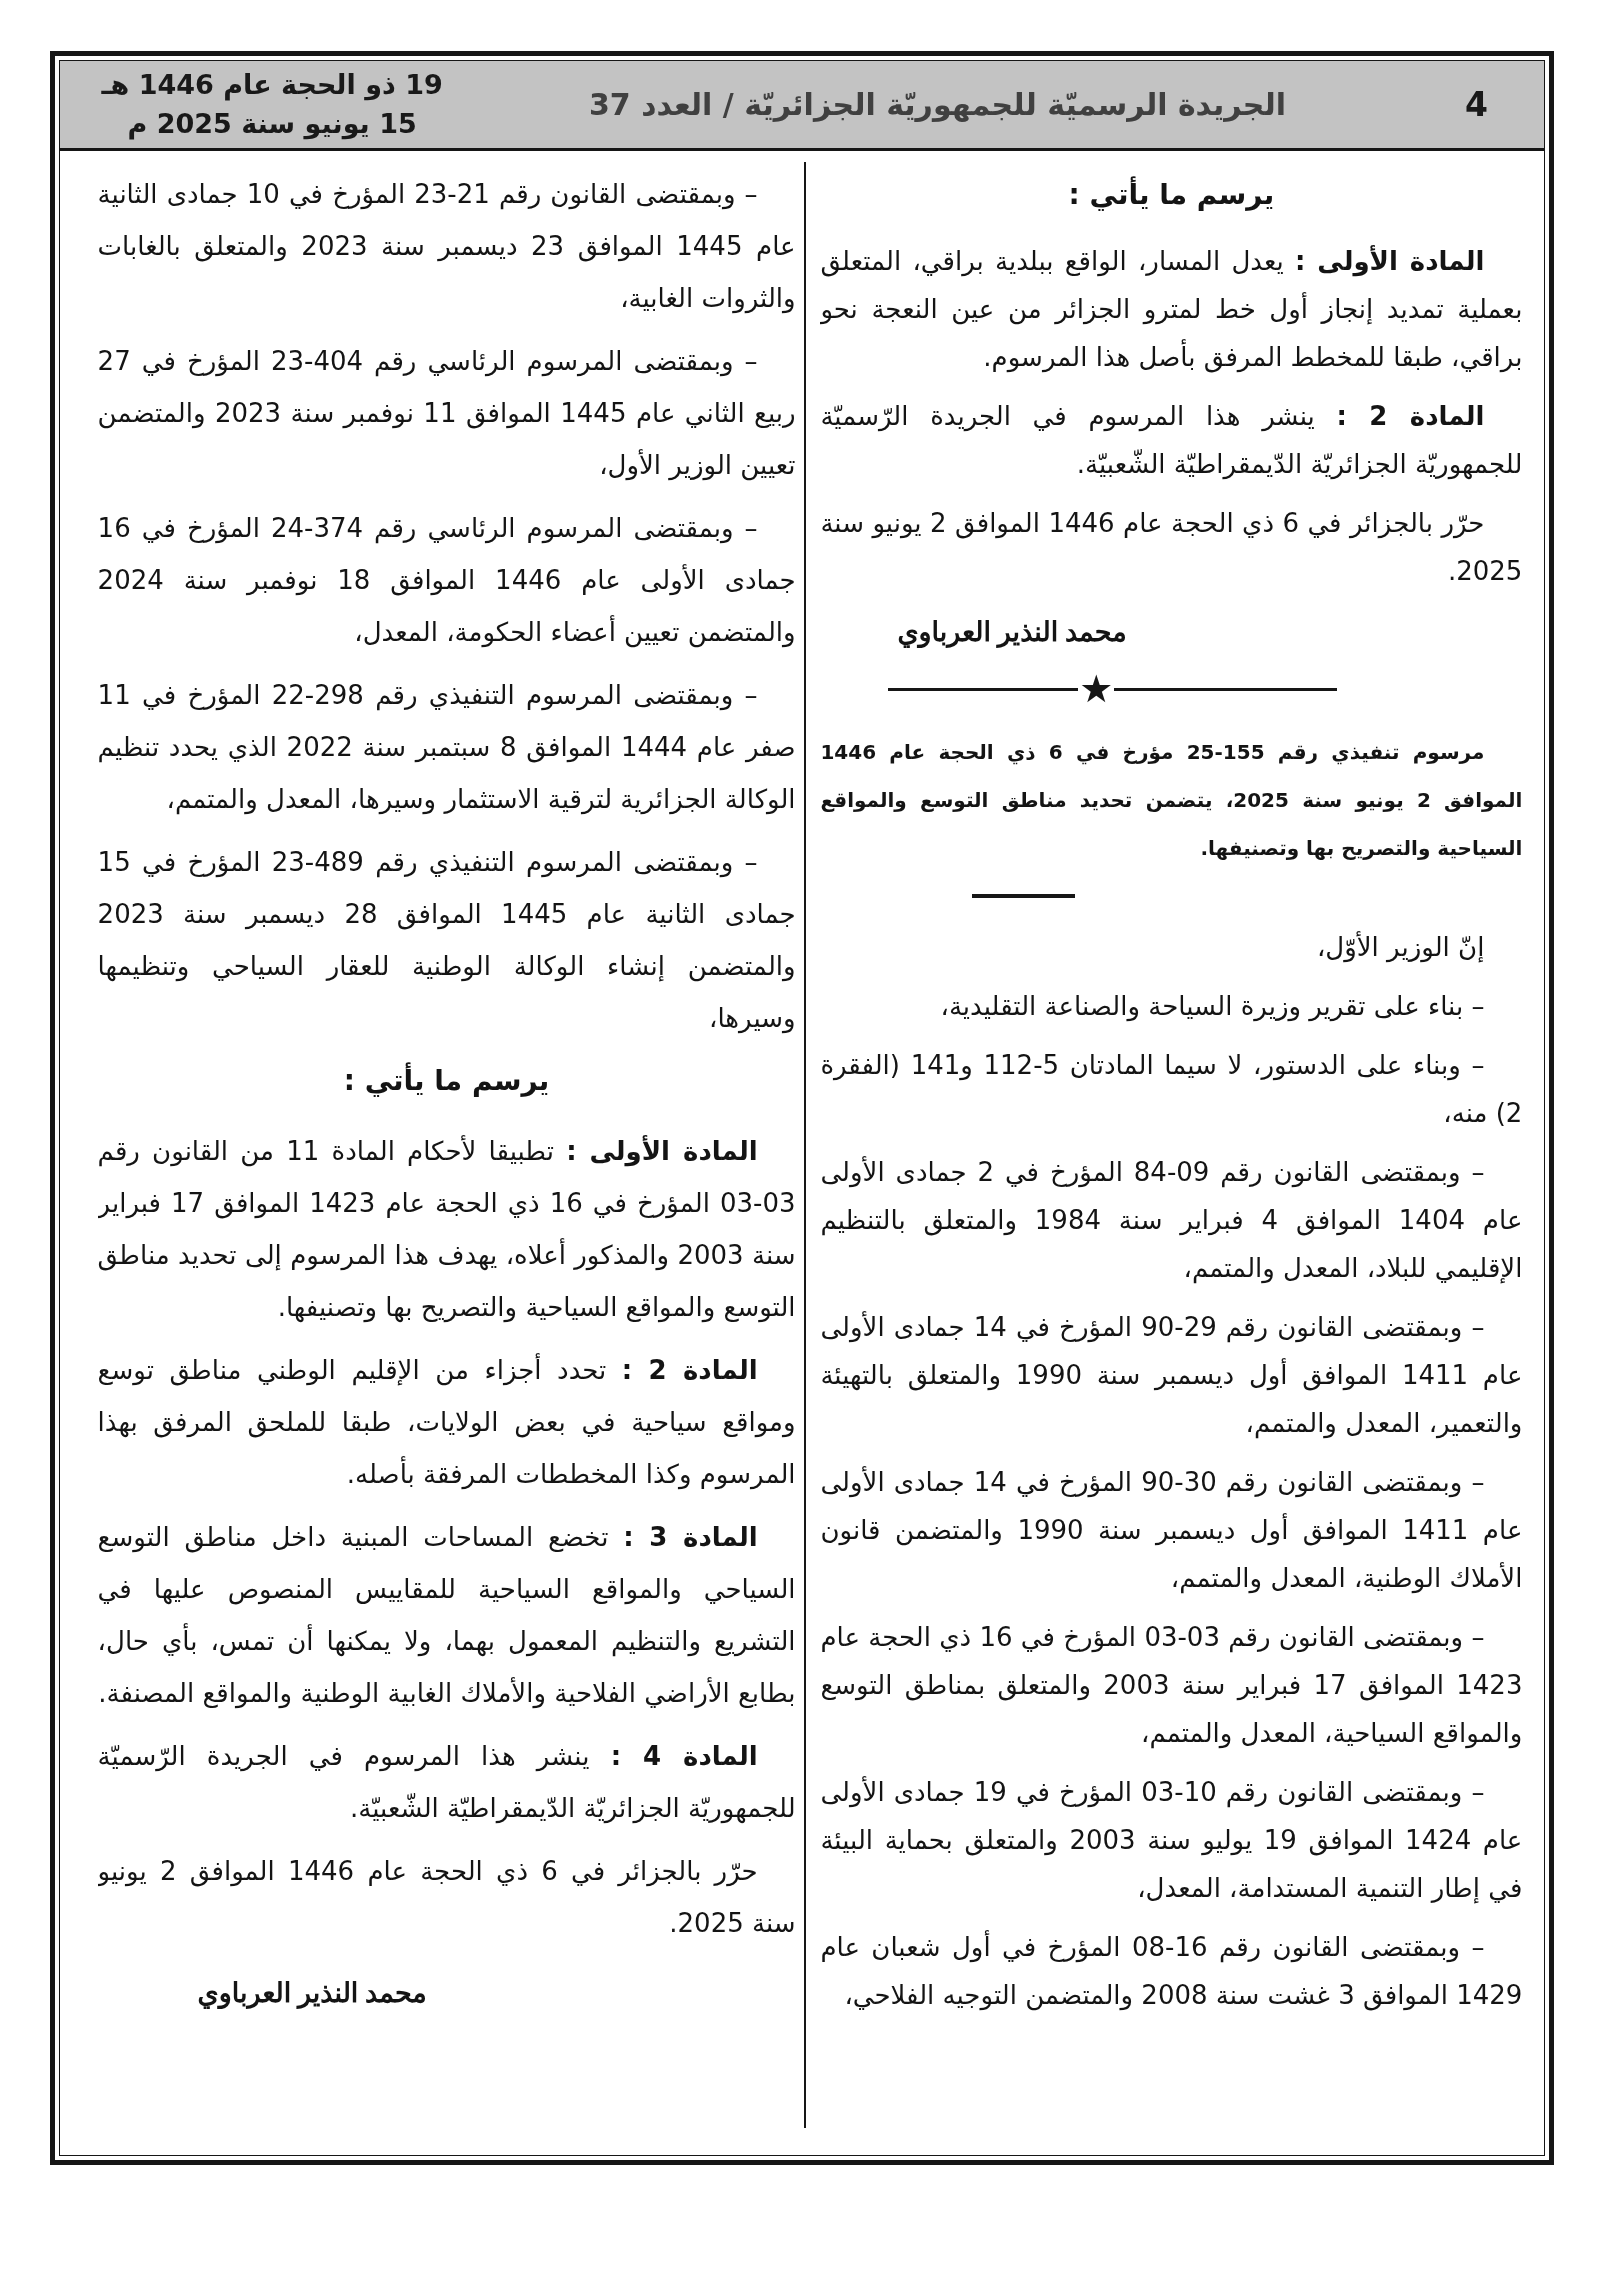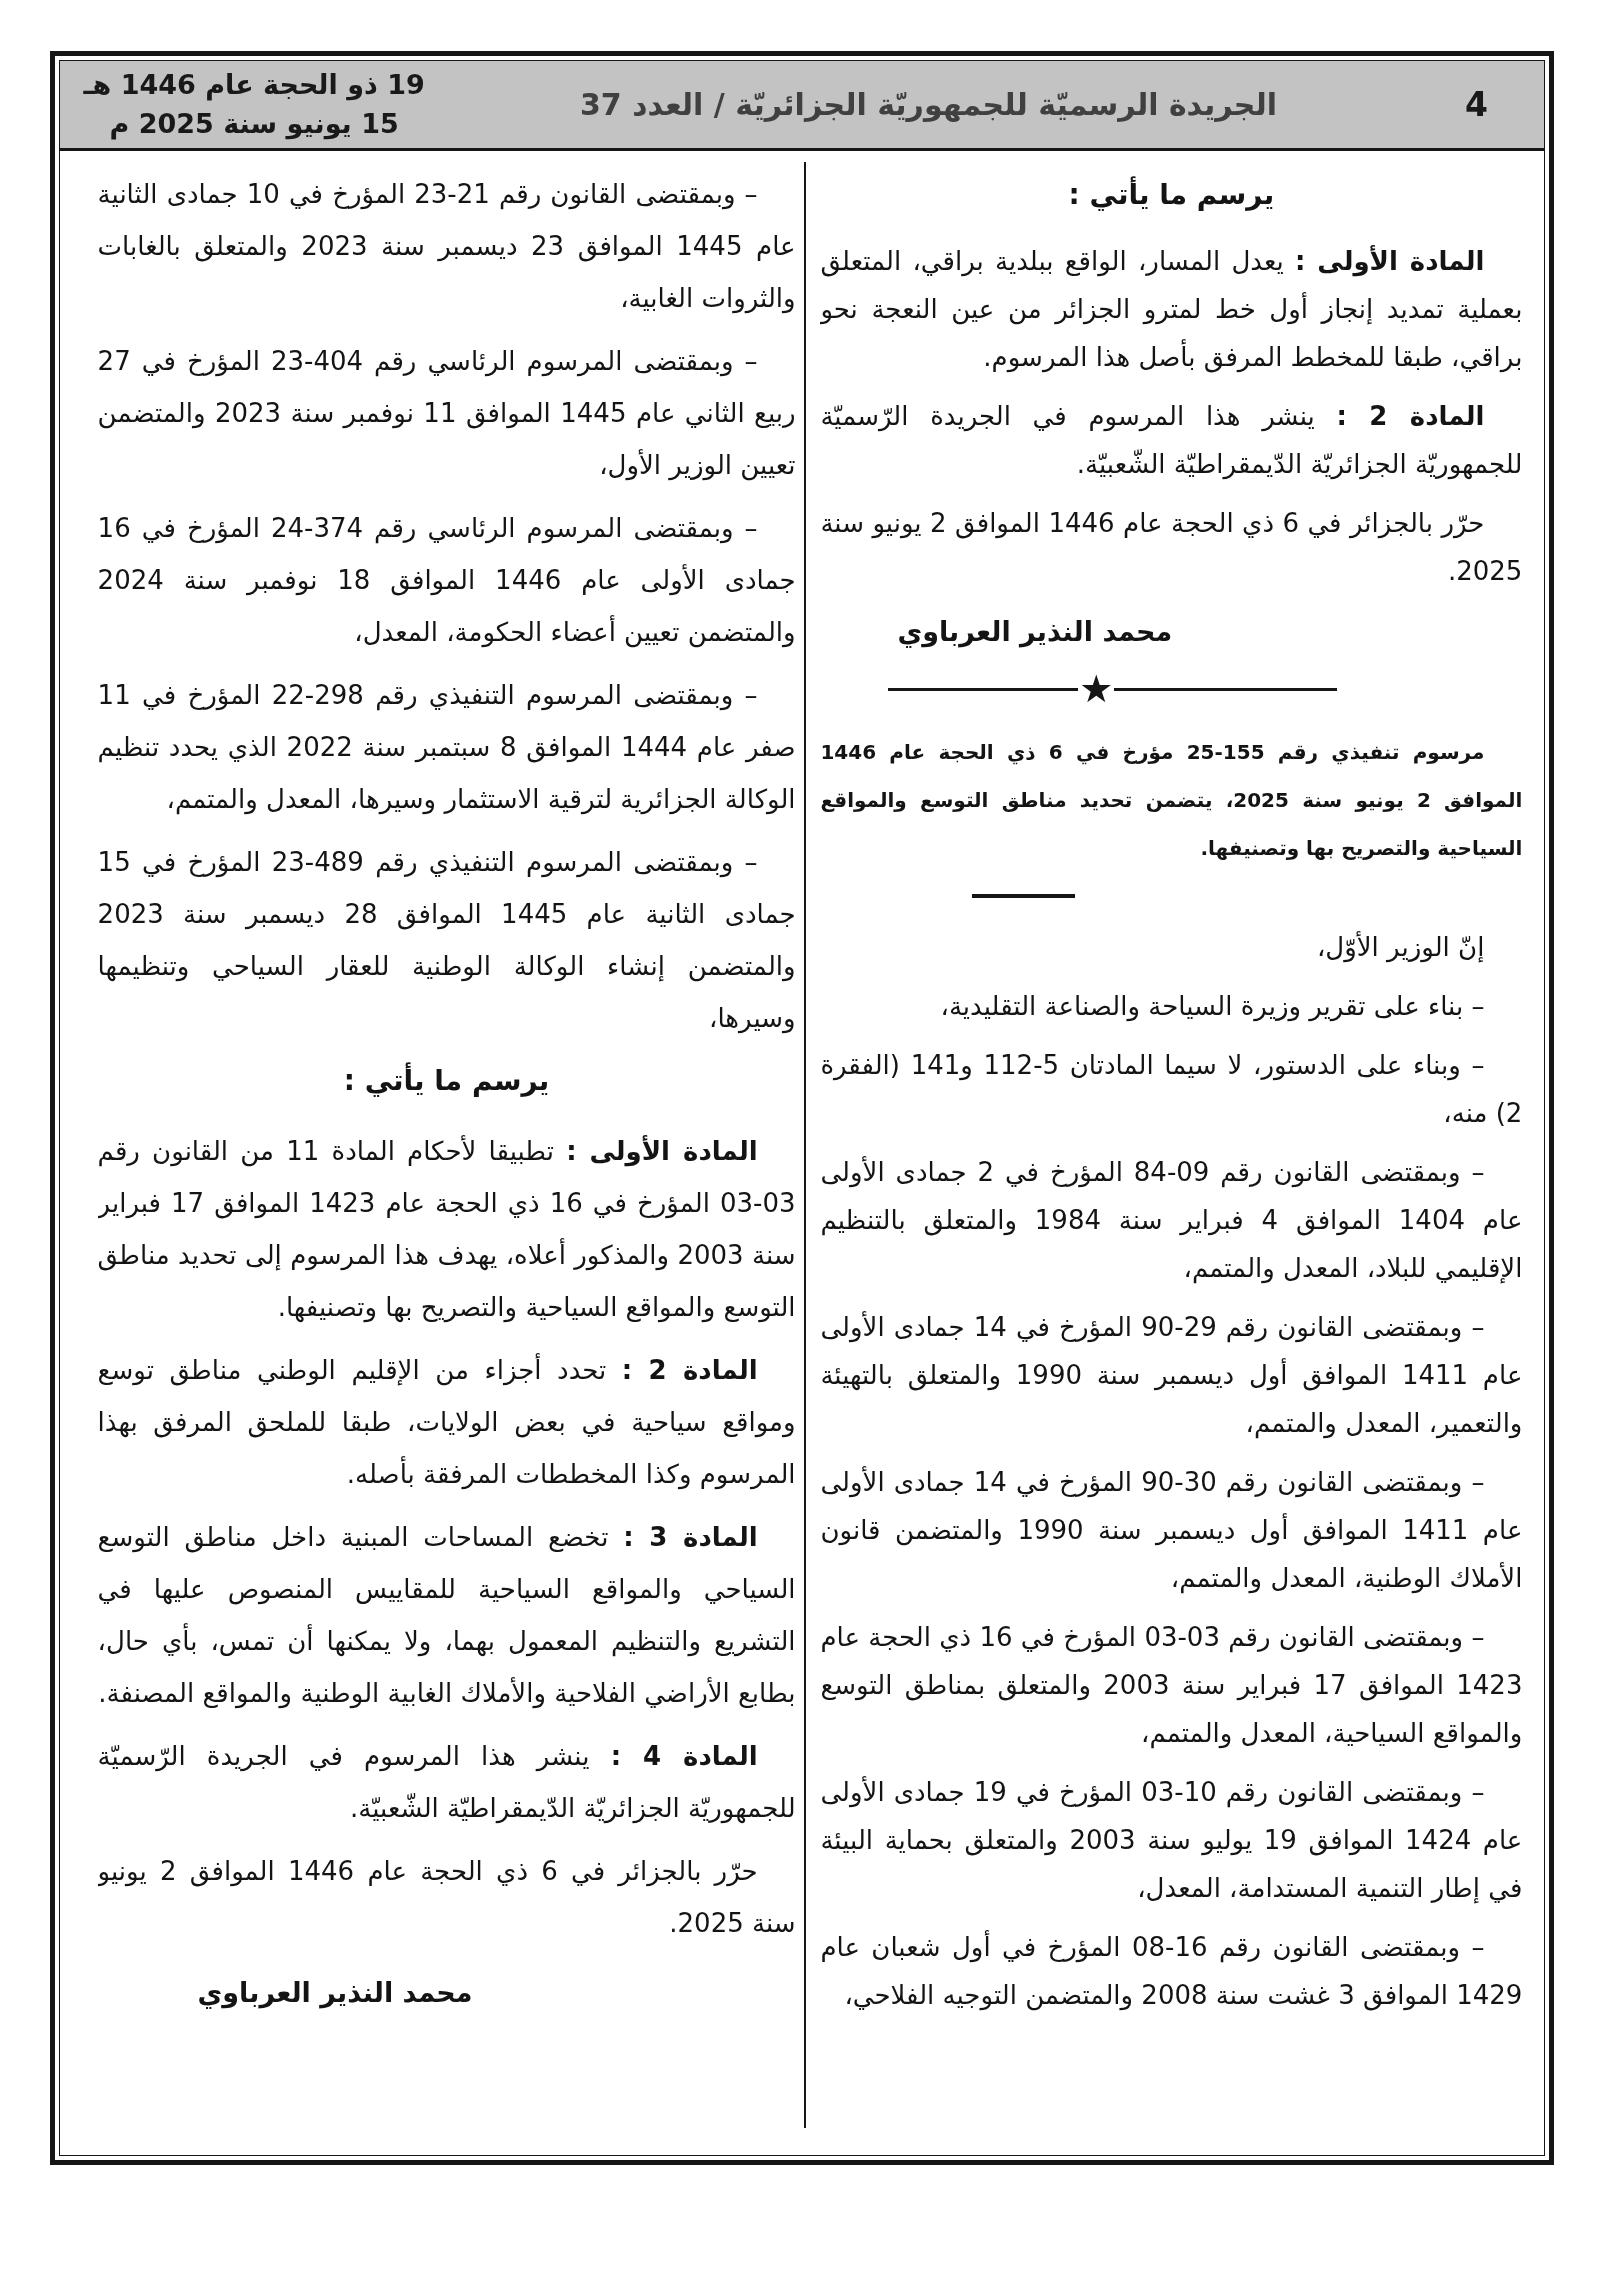--- a/index.html
+++ b/index.html
@@ -19,32 +19,32 @@
     position:absolute;left:3.6px;top:3.6px;right:3.6px;bottom:3.6px;
     border:1.8px solid #161616;
   }
   .band{
     position:absolute;left:0;right:0;top:0;height:90px;
     background:#c3c3c3;border-bottom:3.6px solid #161616;
     display:flex;direction:rtl;align-items:center;box-sizing:border-box;
   }
   .band .pagenum{width:136px;text-align:center;font-weight:bold;font-size:33px;color:#191919;}
   .band .jtitle{flex:1;text-align:center;font-weight:bold;font-size:30px;color:#404040;}
-  .band .dates{width:389px;text-align:center;font-weight:bold;font-size:27px;line-height:39px;color:#191919;padding-left:0;}
+  .band .dates{width:389px;text-align:center;font-weight:bold;font-size:27px;line-height:39px;color:#191919;padding-left:18px;}
   .divider{position:absolute;left:744px;top:101px;bottom:27px;width:2.7px;background:#161616;}
   .col{
     position:absolute;top:107px;direction:rtl;text-align:justify;
     font-size:26px;color:#141414;height:1981px;overflow:hidden;
   }
   .col-right{right:22px;width:702px;line-height:48px;}
   .col-left{left:38px;width:698px;line-height:52px;}
   .col p{margin:0 0 11px 0;text-indent:38px;}
   .lead{font-weight:bold;}
   .enact{font-weight:bold;text-align:center;text-indent:0 !important;font-size:28px;margin:3.6px 0 18px 0 !important;}
-  .sig{font-weight:bold;text-align:left;text-indent:0 !important;font-size:27px;margin:12.7px 0 9px 0 !important;}
+  .sig{font-weight:bold;text-align:left;text-indent:0 !important;font-size:27px;margin:12.7px 0 9px 0 !important;font-family:Liberation Serif, serif;}
   .col-right .sig{padding-left:77px;}
   .col-left .sig{padding-left:100px;margin-top:18px !important;}
   .decree-title{font-weight:bold;font-size:20px;}
   .star-sep{
     display:flex;direction:ltr;align-items:center;
     width:452px;margin:14.5px auto 20px 68px;
   }
   .star-sep .sline{height:3.6px;background:#161616;}
   .star-sep .l1{width:190px;}
   .star-sep .l2{width:223px;}

